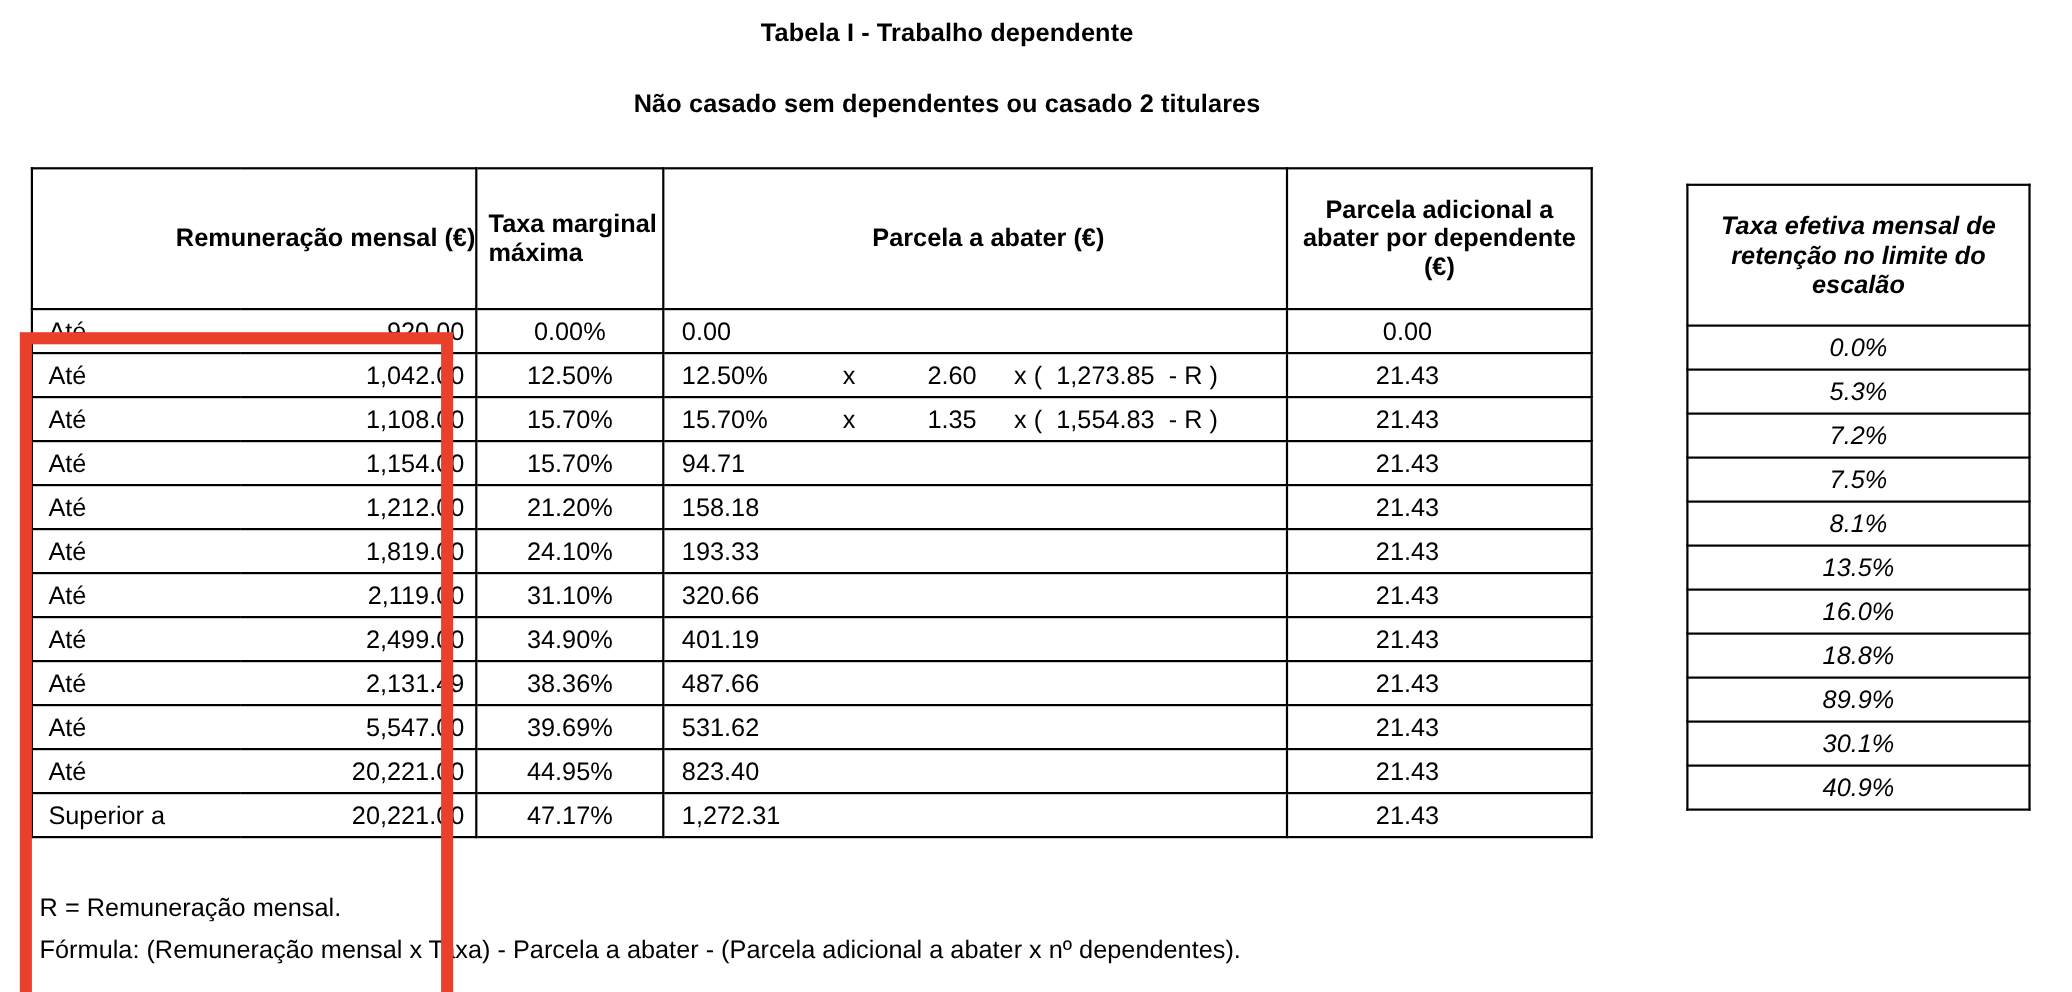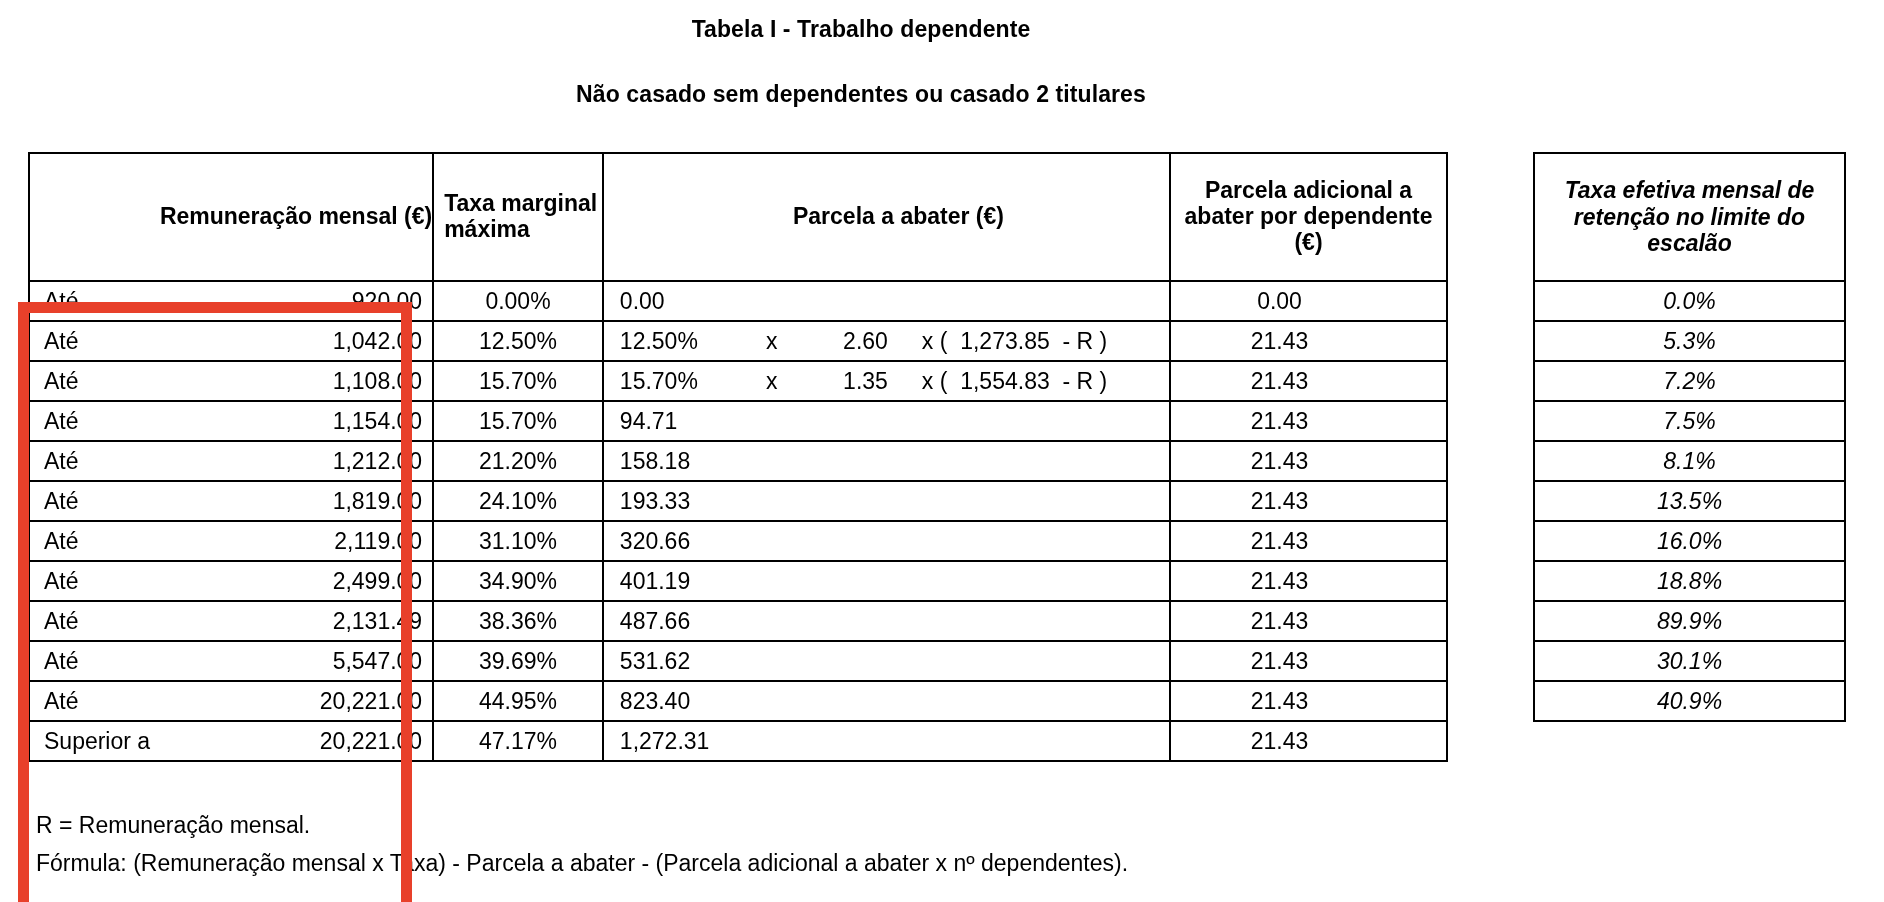--- a/index.html
+++ b/index.html
@@ -131,21 +131,21 @@
     white-space: pre;
   }
   .f-pct   { width: 126px; }
   .f-x1    { width: 52px; text-align: center; }
   .f-mult  { width: 90px; text-align: right; }
   .f-rest  { padding-left: 34px; }
 
   
   #rate-table {
     left: 1533px;
-    top: 0;
+    top: 15px;
     width: 313px;
   }
   #rate-table th {
     height: 126px;
     font-weight: bold;
     font-style: italic;
     line-height: 1.15;
     text-align: center;
   }
   #rate-table td {

